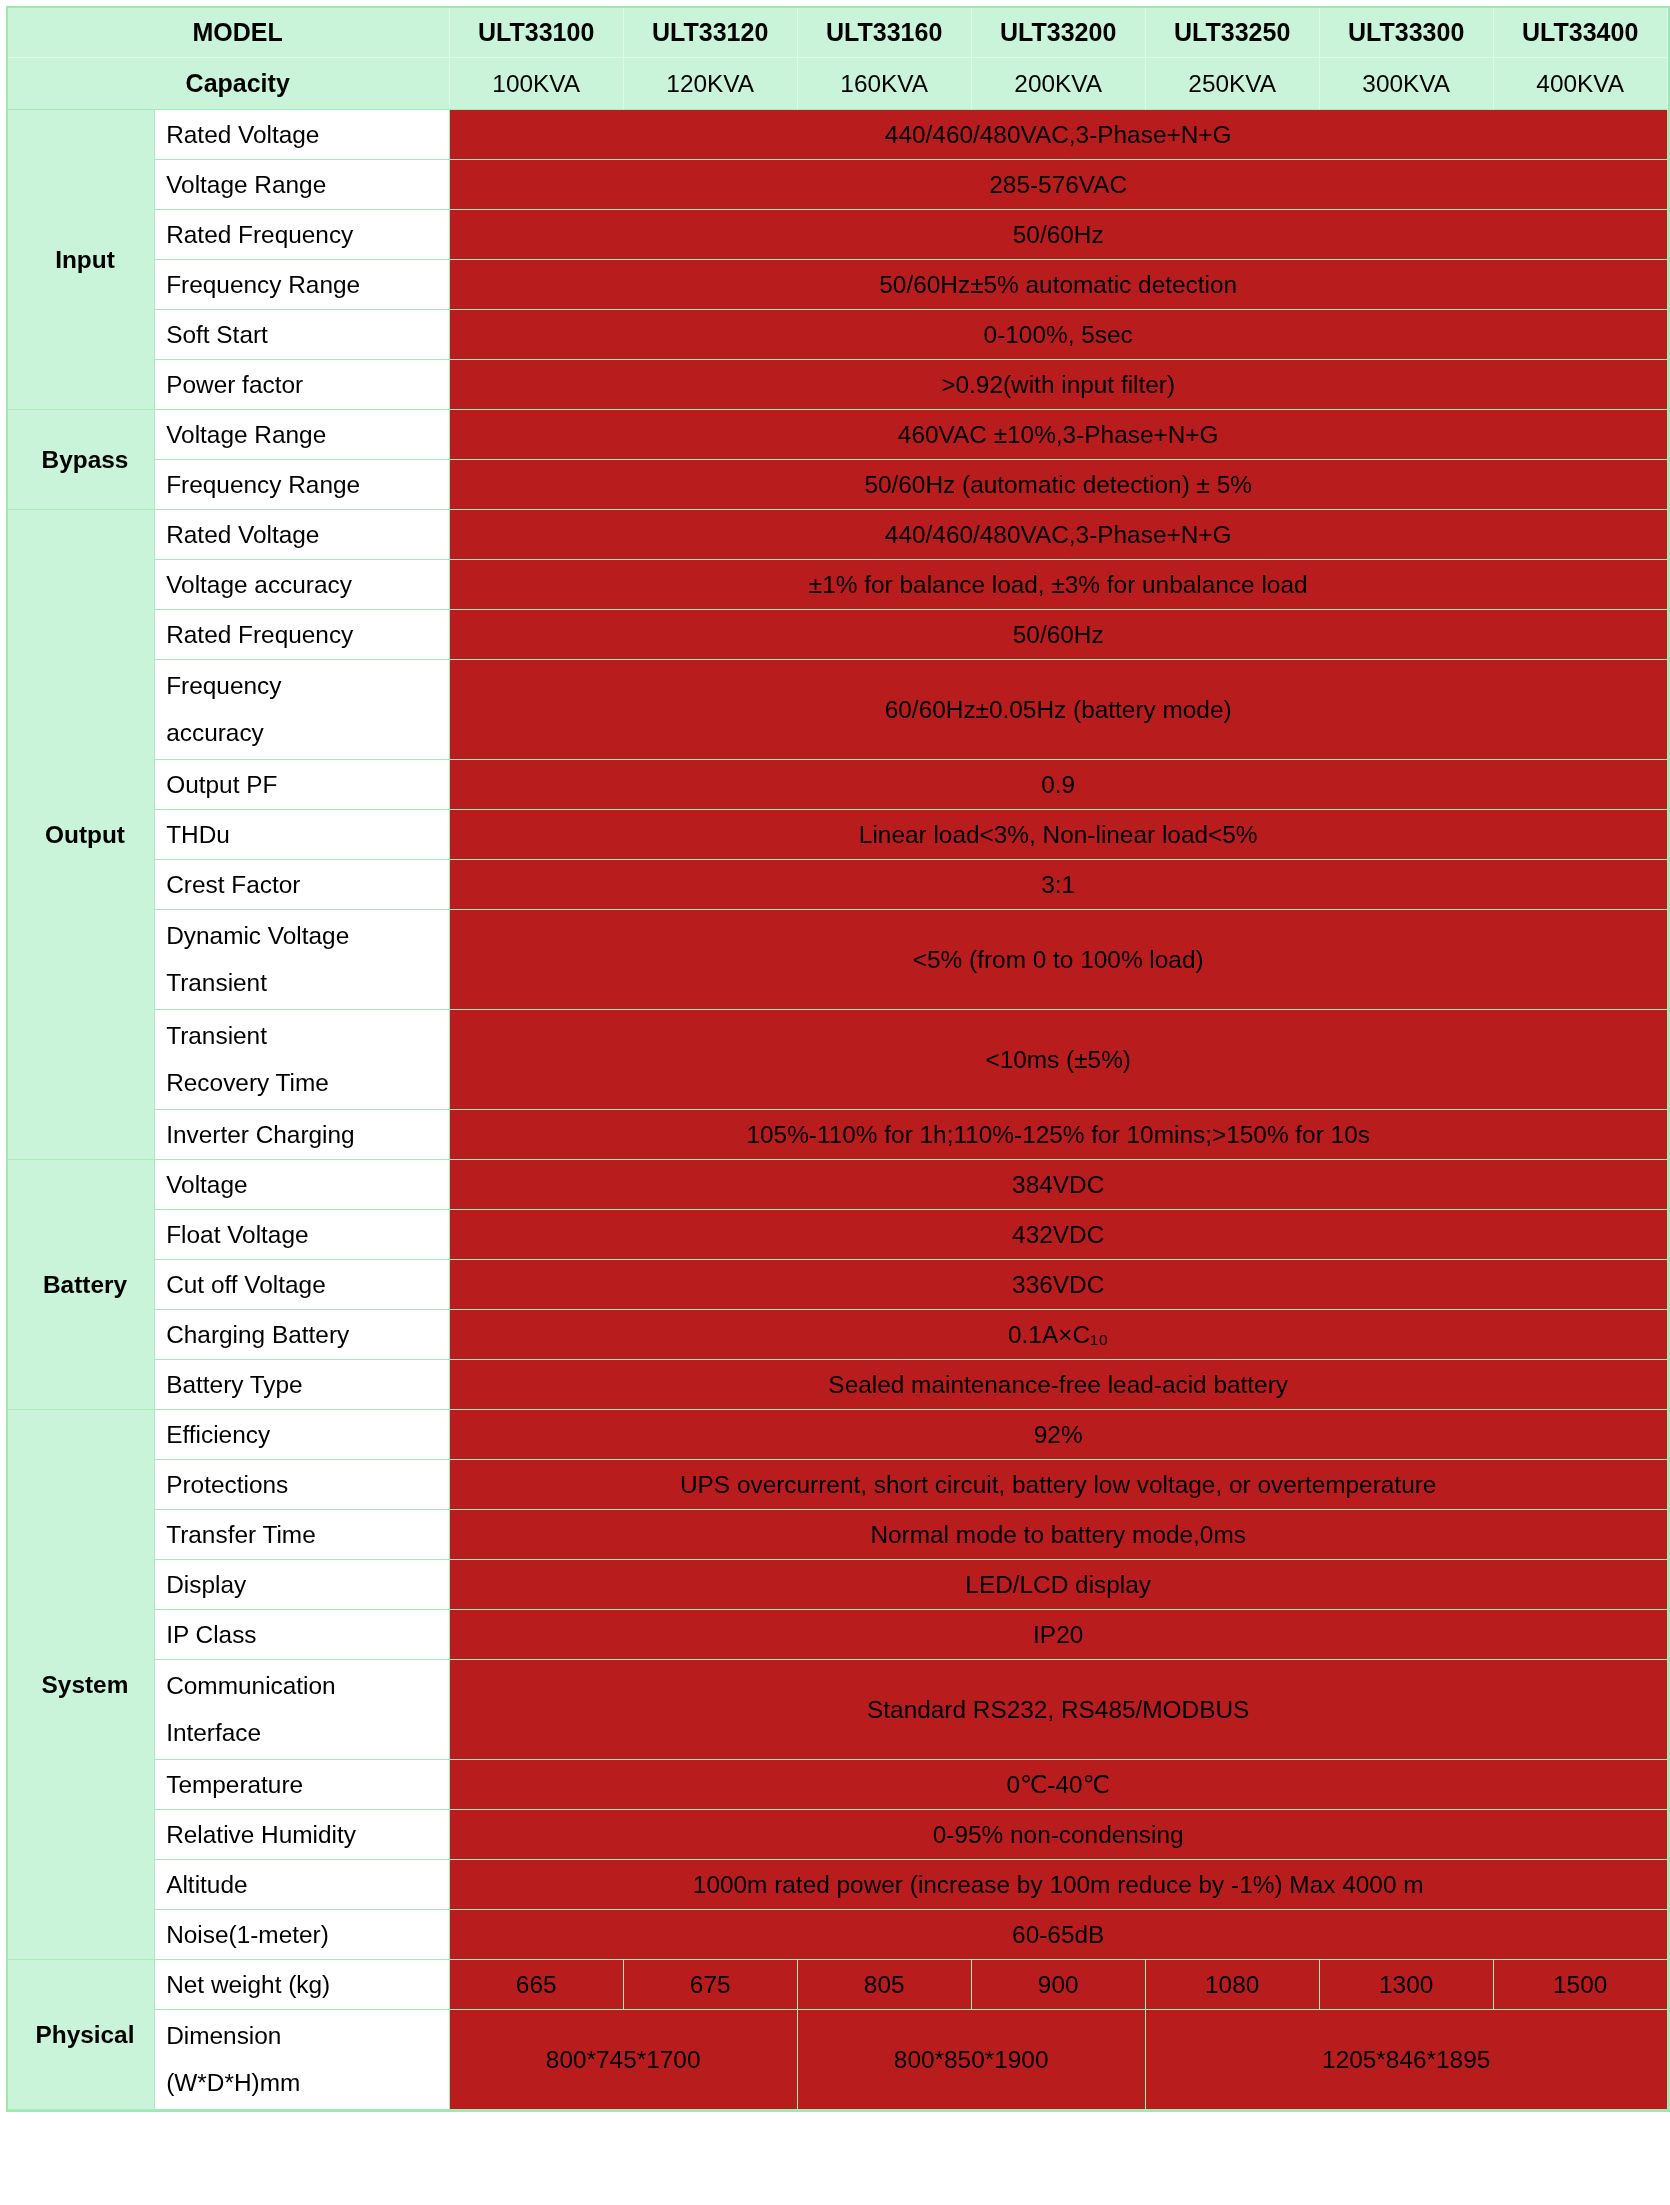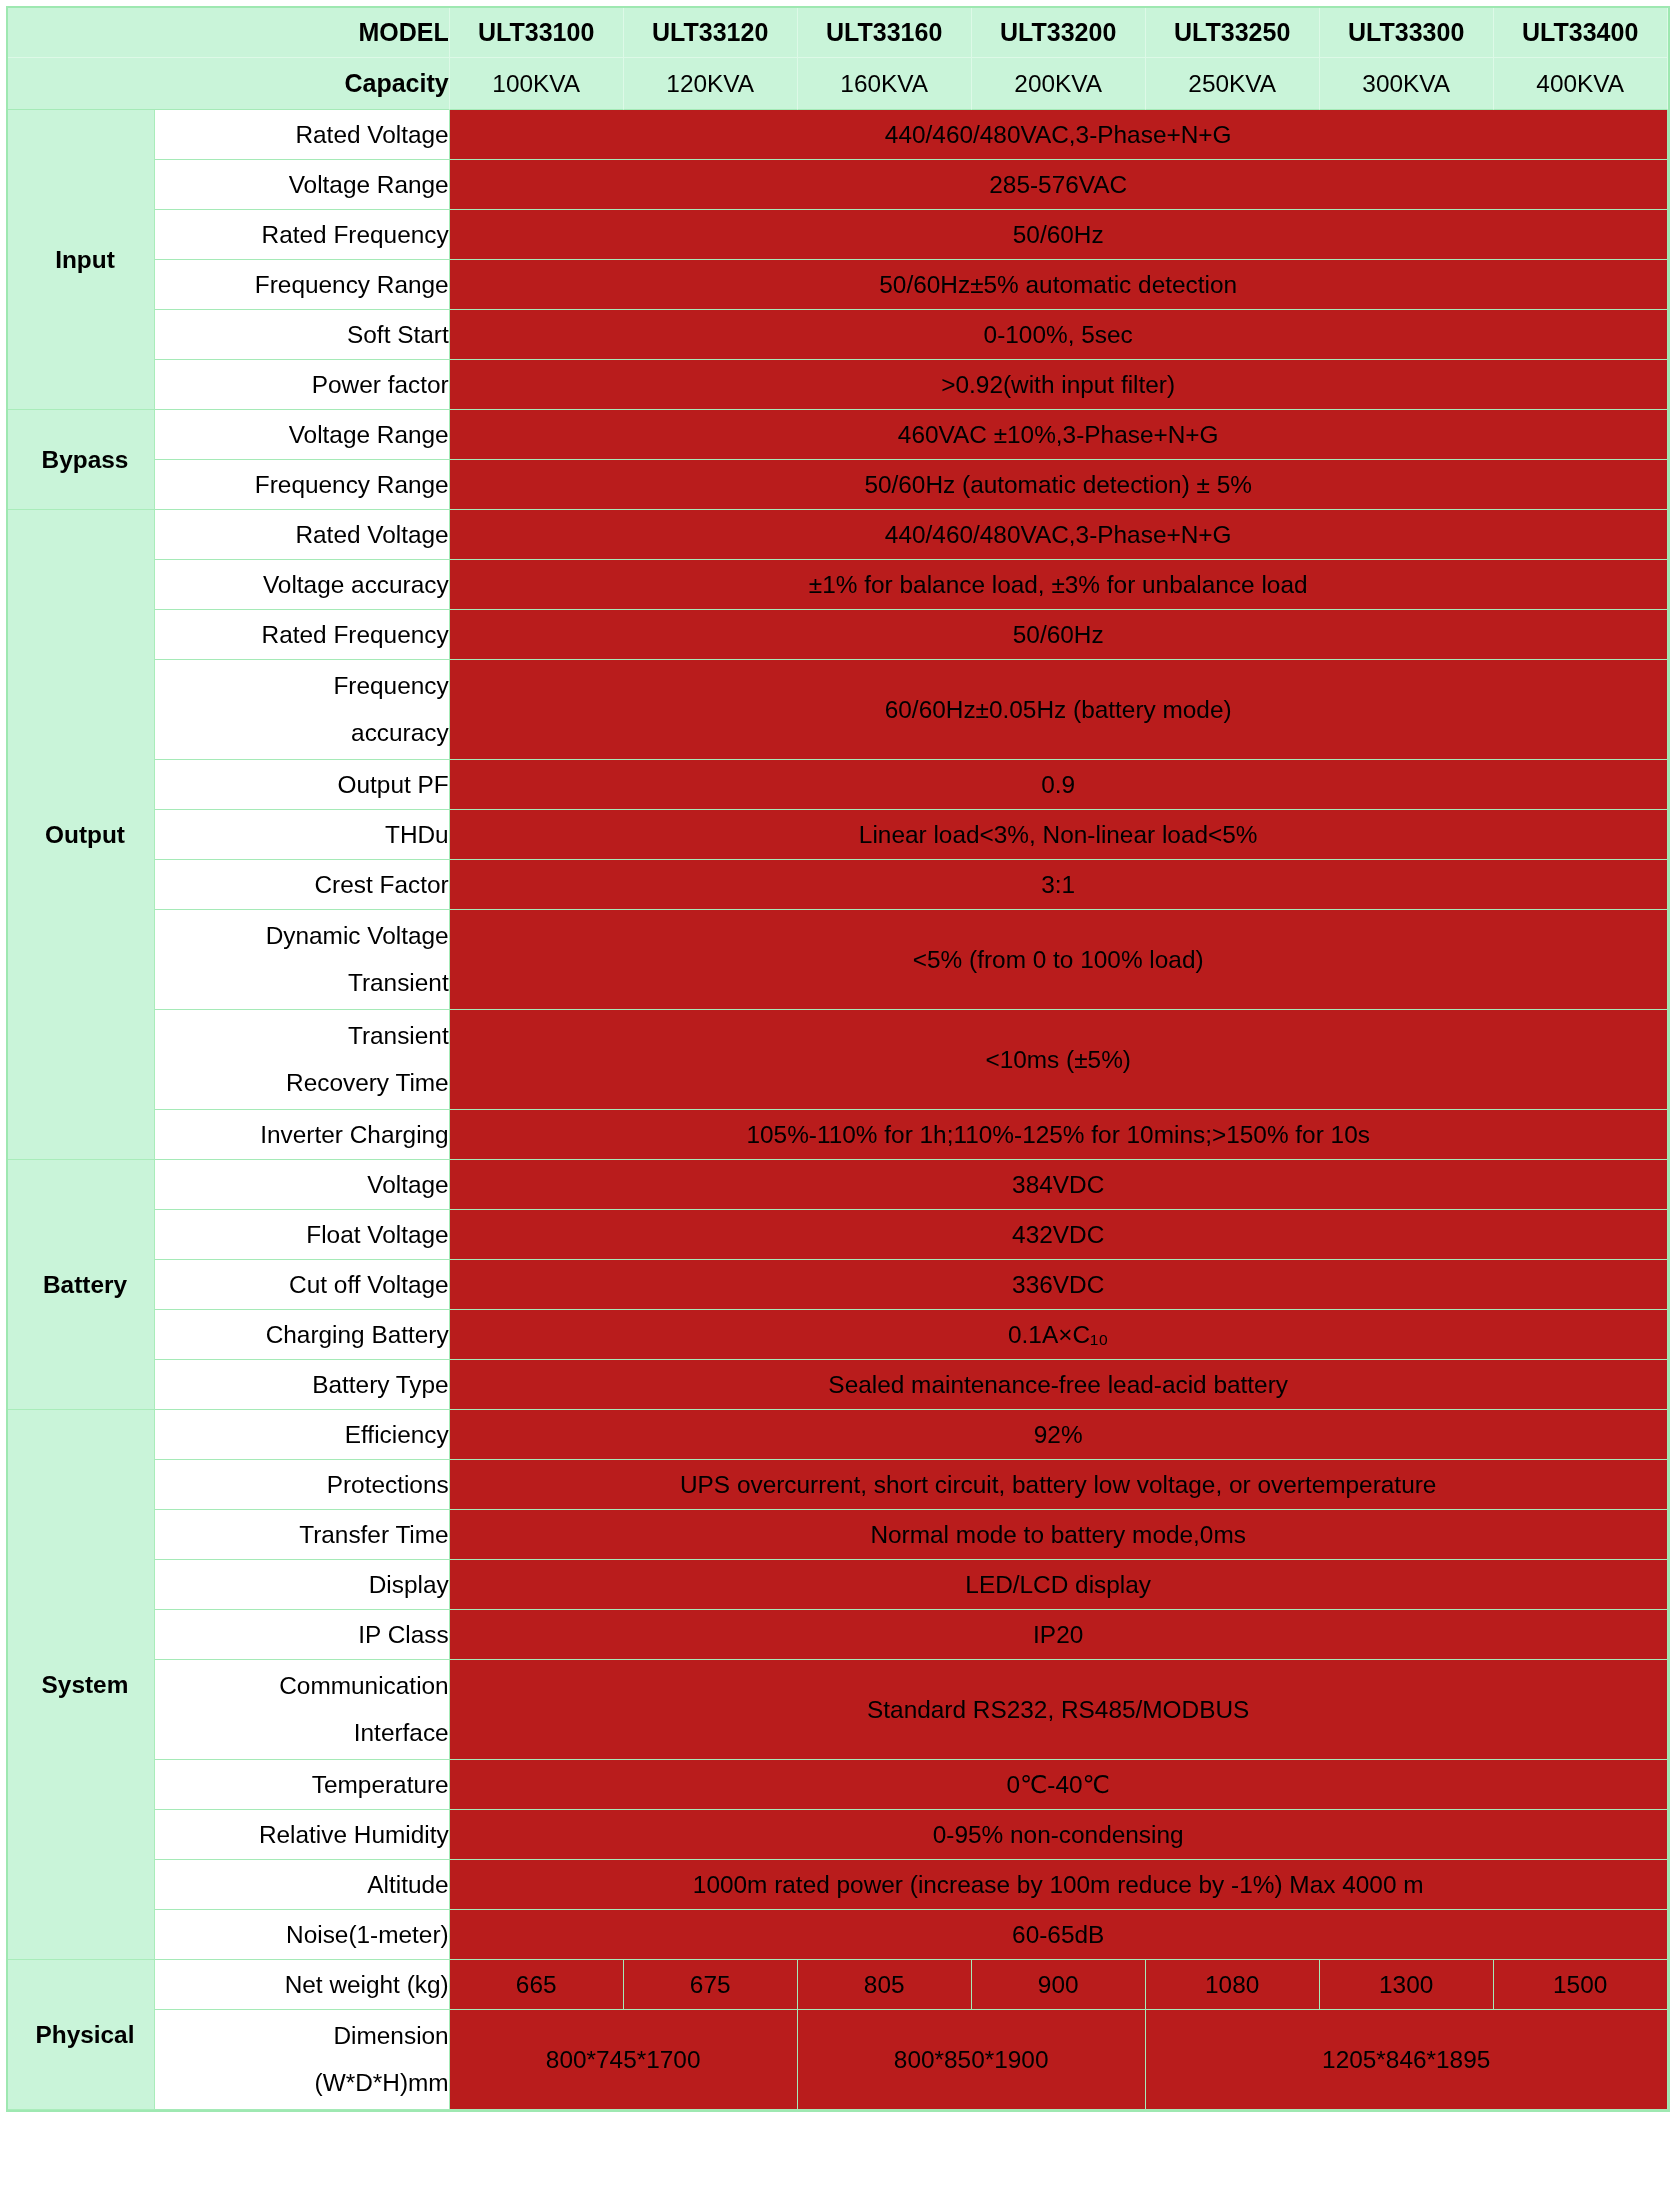--- a/index.html
+++ b/index.html
@@ -42,32 +42,32 @@
   tr.r72  > td, tr.r72  > th { height: 52px; }
   tr.tall > td { height: 100px; }
   
   .green {
     background: #c9f4d9;
     border-right-color: #ddf9e7;
     border-bottom-color: #ddf9e7;
   }
   .capgreen { background: #c9f4d9; border-right-color: #ddf9e7; border-bottom-color: #a5eab7; }
   .bold { font-weight: bold; }
-  .left { text-align: right; padding-left: 19px; }
+  .left { text-align: center; padding-left: 19px; }
   .section-cell {
     background: #c9f4d9;
     border-right-color: #a9ecba;
     border-bottom-color: #a9ecba;
     font-weight: bold;
     text-align: center;
     padding-left: 8.6px;
   }
   .spec-cell {
     background: #ffffff;
-    text-align: right;
+    text-align: left;
     padding-left: 11.5px;
   }
   .val-cell {
     background: #b91c1c;
     text-align: center;
   }
   .hdr { font-size: 25px; }
 </style>
 </head>
 <body>

